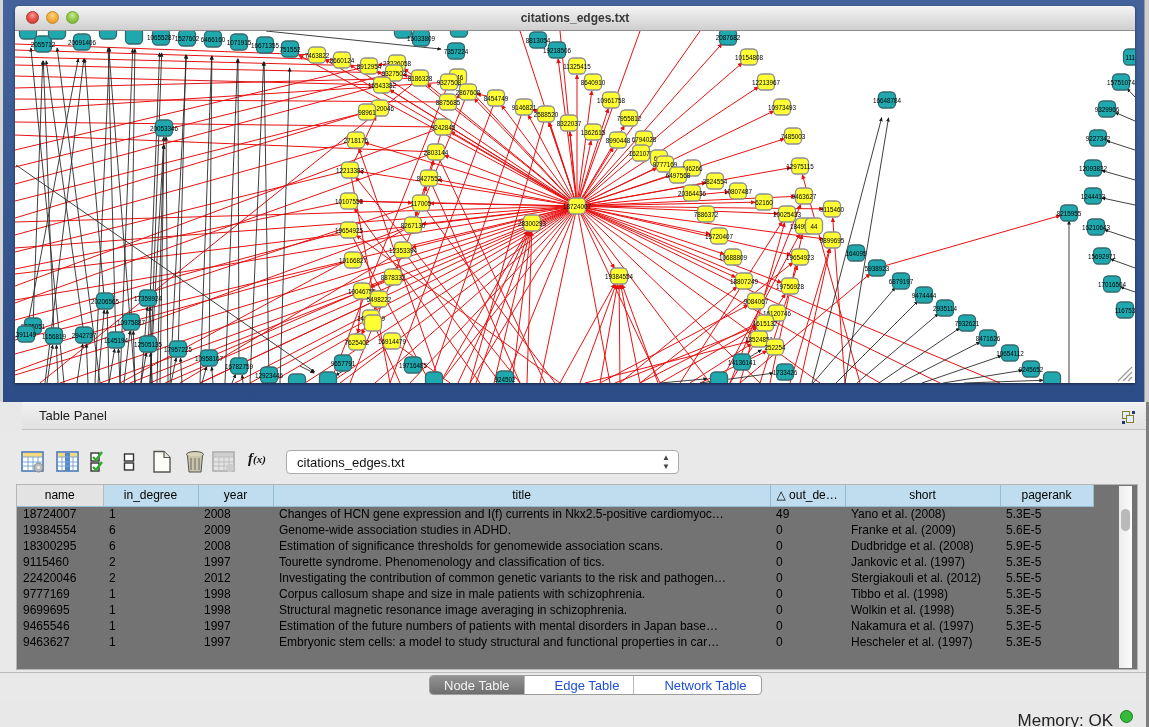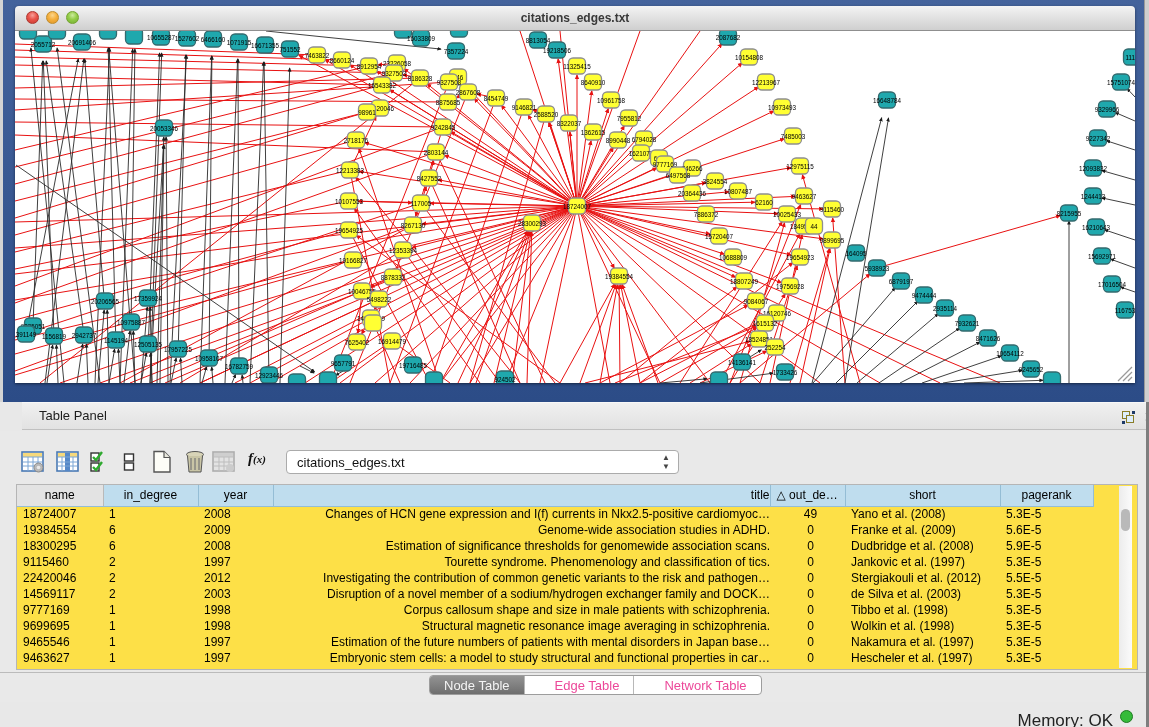--- a/index.html
+++ b/index.html
@@ -17,29 +17,29 @@
 #canvas { position:absolute; left:0px; top:25px; width:1120px; height:352px; background:#fff; overflow:hidden; }
 #panel { position:absolute; left:0; top:402px; width:1146px; height:325px; background:#e8e8e8; }
 #panelR { position:absolute; left:1146px; top:402px; width:3px; height:325px; background:#7e7e7e; }
 #phead { position:absolute; left:0; top:0; width:1146px; height:28px; background:linear-gradient(180deg,#f0f0f0,#e2e2e2); border-bottom:1px solid #c0c0c0; border-top:1px solid #f8f8f8;margin-left:22px; }
 #phead span { position:absolute; left:17px; top:5px; font-size:13px; color:#1d1d1d; }
 #pbody { position:absolute; left:0; top:29px; width:1146px; height:271px; background:#e9e9e9; }
 #toolbar { position:absolute; left:0; top:16px; width:1146px; height:30px; }
 #combo { position:absolute; left:286px; top:19px; width:393px; height:24px; background:#fff; border:1px solid #ababab; border-radius:4px; }
 #combo span { position:absolute; left:10px; top:4px; font-size:13px; color:#111; }
 #combo .step { position:absolute; right:4px; top:2px; width:16px; height:18px; font-size:8px; color:#444; text-align:center; line-height:9px; }
-#tablewrap { position:absolute; left:16px; top:53px; width:1122px; height:186px; background:#fde047; border:1px solid #b5b5b5; }
+#tablewrap { position:absolute; left:16px; top:53px; width:1122px; height:186px; background:#737373; border:1px solid #b5b5b5; }
 table { border-collapse:collapse; table-layout:fixed; width:1076px; font-size:12px; }
 th { background:#bfddee; border-right:1px solid #94bdd5; border-bottom:1px solid #94bdd5; font-weight:normal; font-size:12px; color:#000; height:21px; padding:0; }
 td { height:16px; padding:0 0 0 6px; color:#000; white-space:nowrap; overflow:hidden; font-size:12px; }
-.c1 { width:86px; } .c2 { width:95px; } .c3 { width:75px; } .c4 { width:497px;text-align:right; }
-.c5 { width:75px;text-align:center; } .c6 { width:155px; } .c7 { width:93px; }
+.c1 { width:86px; } .c2 { width:95px; } .c3 { width:75px; } .c4 { width:497px; }
+.c5 { width:75px; } .c6 { width:155px; } .c7 { width:93px; }
 #vsb { position:absolute; right:5px; top:1px; width:13px; height:182px; background:linear-gradient(90deg,#ececec,#fbfbfb); } #vthumb { position:absolute; right:7px; top:24px; width:9px; height:22px; border-radius:5px; background:#b9b9b9; }
 #tabs { position:absolute; left:429px; top:244px; height:20px; display:flex; border:1px solid #9d9d9d; border-radius:4px; overflow:hidden; background:#fff;gap:16px; }
-.tab { font-size:13px; padding:2px 14px 0 14px; color:#ec4899; border-right:1px solid #b8b8b8; }
+.tab { font-size:13px; padding:2px 14px 0 14px; color:#1d4ed8; border-right:1px solid #b8b8b8; }
 .tab.sel { background:linear-gradient(180deg,#939393,#6e6e6e); color:#f4f4f4; }
 #pline { position:absolute; left:0; top:241px; width:1146px; height:1px; background:#bbb; }
 #mem { position:absolute; right:33px; top:280px; font-size:17px; color:#222; }
 #dot { position:absolute; right:13px; top:279px; width:13px; height:13px; border-radius:50%; background:#35bb3a; border:1px solid #1f7a23; }
 #float1 { position:absolute; right:33px; top:8px; width:13px; height:13px; }
 #closex { position:absolute; right:12px; top:6px; font-size:14px; font-weight:bold; color:#111; }
 .icon { position:absolute; top:3px; }
 </style></head>
 <body>
 <div id="root">
@@ -707,29 +707,20 @@
 <tr>
                 <td class="c1">22420046</td>
                 <td class="c2">2</td>
                 <td class="c3">2012</td>
                 <td class="c4">Investigating the contribution of common genetic variants to the risk and pathogen…</td>
                 <td class="c5">0</td>
                 <td class="c6">Stergiakouli et al. (2012)</td>
                 <td class="c7">5.5E-5</td>
               </tr>
 <tr>
-                <td class="c1">14569117</td>
-                <td class="c2">2</td>
-                <td class="c3">2003</td>
-                <td class="c4">Disruption of a novel member of a sodium/hydrogen exchanger family and DOCK…</td>
-                <td class="c5">0</td>
-                <td class="c6">de Silva et al. (2003)</td>
-                <td class="c7">5.3E-5</td>
-              </tr>
-<tr>
                 <td class="c1">9777169</td>
                 <td class="c2">1</td>
                 <td class="c3">1998</td>
                 <td class="c4">Corpus callosum shape and size in male patients with schizophrenia.</td>
                 <td class="c5">0</td>
                 <td class="c6">Tibbo et al. (1998)</td>
                 <td class="c7">5.3E-5</td>
               </tr>
 <tr>
                 <td class="c1">9699695</td>

